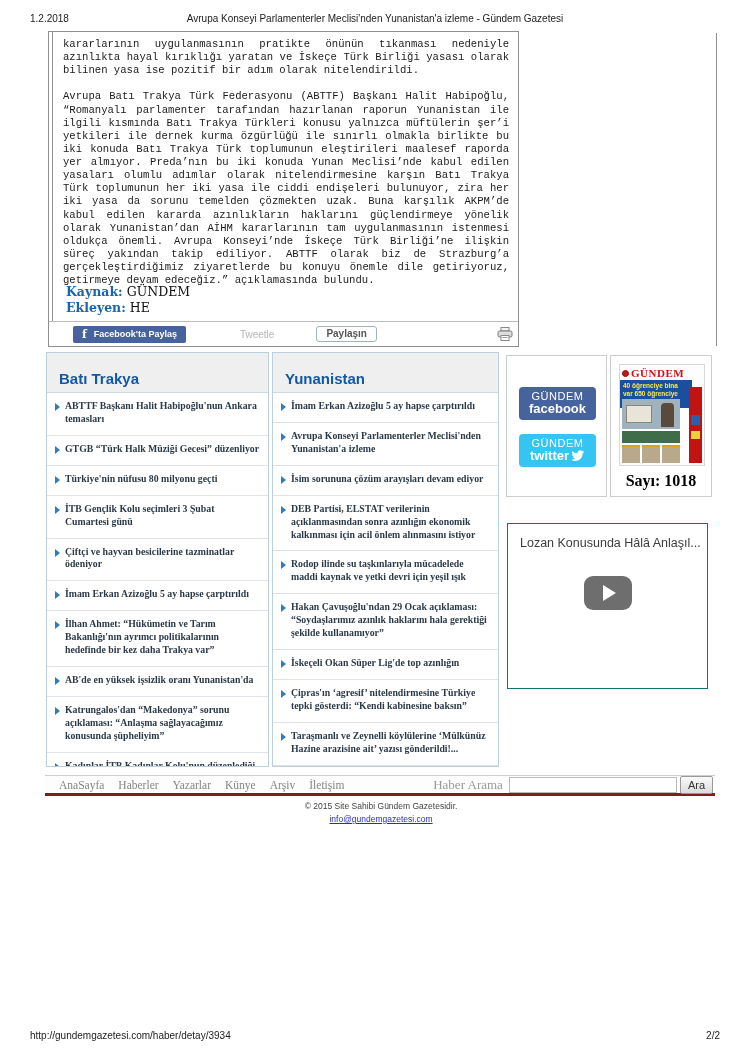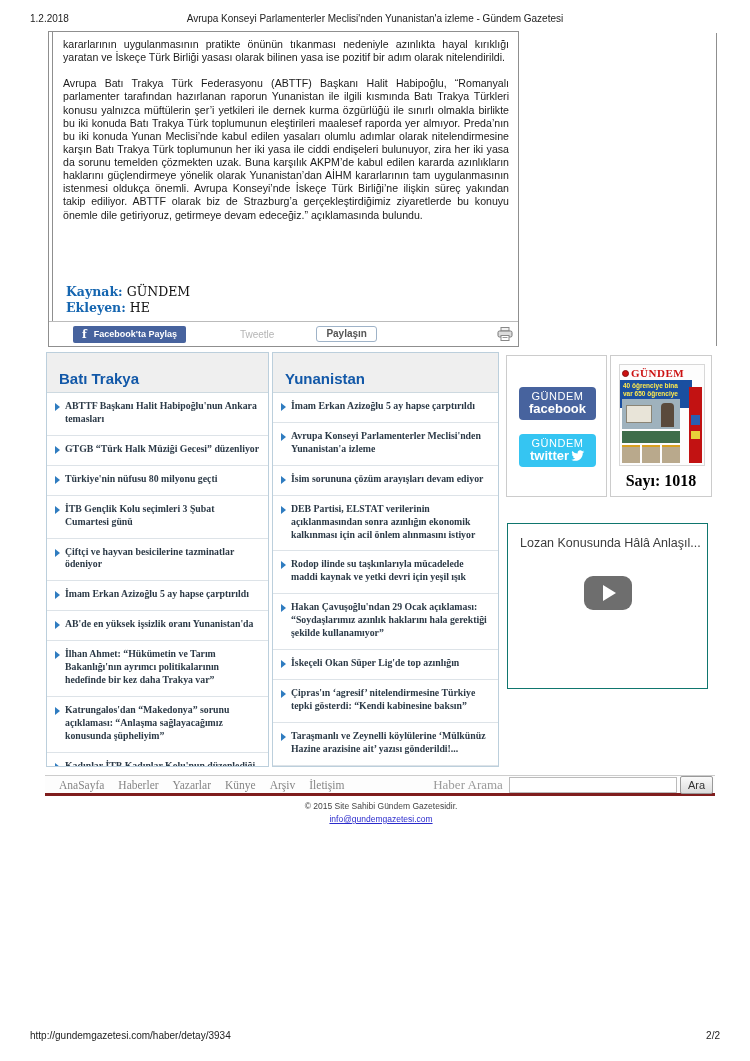--- a/index.html
+++ b/index.html
@@ -8,21 +8,21 @@
 
   
   .print-date { position:absolute; left:30px; top:13px; font-size:10px; color:#222; }
   .print-title { position:absolute; left:120px; right:120px; top:13px; text-align:center; font-size:10px; color:#222; }
   .print-url { position:absolute; left:30px; top:1030px; font-size:10px; color:#222; }
   .print-page { position:absolute; right:30px; top:1030px; font-size:10px; color:#222; }
 
   
   .article-box { position:absolute; left:48px; top:31px; width:471px; height:316px; border:1px solid #8f8f8f; background:#fff; }
   .article-box::before { content:""; position:absolute; left:3px; top:0; bottom:25px; width:1px; background:#8f8f8f; }
-  .article-content { position:absolute; left:14px; right:9px; top:6px; font-family:Liberation Sans, sans-serif; font-size:10.6px; line-height:1.24; text-align:justify; color:#1b1b1b; }
+  .article-content { position:absolute; left:14px; right:9px; top:6px; font-family:Liberation Mono, monospace; font-size:10.6px; line-height:1.24; text-align:justify; color:#1b1b1b; }
   .article-content p + p { margin-top:13px; }
   .article-meta { position:absolute; left:17px; bottom:30px; font-family:"DejaVu Serif", serif; font-size:12.5px; line-height:1.3; }
   .meta-label { color:#1666b0; font-weight:bold; }
   .meta-value { color:#111; }
 
   .share-bar { position:absolute; left:0; right:0; bottom:0; height:25px; border-top:1px solid #bbb; background:#fff; display:flex; align-items:center; }
   .fb-btn { margin-left:24px; background:#47639e; color:#fff; font-size:9px; font-weight:bold; height:17px; display:flex; align-items:center; padding:0 9px; border-radius:2px; cursor:pointer; }
   .fb-f { font-family:"DejaVu Serif", serif; font-weight:bold; font-size:11px; margin-right:7px; }
   .tweet-label { margin-left:54px; color:#b5b5b5; font-size:10px; }
   .gplus-btn { margin-left:42px; border:1px solid #9fb3c8; border-radius:3px; padding:1px 9px 2px; font-size:10px; color:#555; font-weight:bold; background:#fff; cursor:pointer; }
@@ -140,25 +140,25 @@
   <div class="news-item">
       <span class="marker"></span>
       <span class="item-text">Çiftçi ve hayvan besicilerine tazminatlar ödeniyor</span>
     </div>
   <div class="news-item">
       <span class="marker"></span>
       <span class="item-text">İmam Erkan Azizoğlu 5 ay hapse çarptırıldı</span>
     </div>
   <div class="news-item">
       <span class="marker"></span>
+      <span class="item-text">İlhan Ahmet: “Hükümetin ve Tarım Bakanlığı'nın ayrımcı politikalarının hedefinde bir kez daha Trakya var”</span>
+    </div>
+  <div class="news-item">
+      <span class="marker"></span>
       <span class="item-text">AB'de en yüksek işsizlik oranı Yunanistan'da</span>
-    </div>
-  <div class="news-item">
-      <span class="marker"></span>
-      <span class="item-text">İlhan Ahmet: “Hükümetin ve Tarım Bakanlığı'nın ayrımcı politikalarının hedefinde bir kez daha Trakya var”</span>
     </div>
   <div class="news-item">
       <span class="marker"></span>
       <span class="item-text">Katrungalos'dan “Makedonya” sorunu açıklaması: “Anlaşma sağlayacağımız konusunda şüpheliyim”</span>
     </div>
   <div class="news-item">
       <span class="marker"></span>
       <span class="item-text">Kadınlar İTB Kadınlar Kolu'nun düzenlediği kahvaltıda buluştu</span>
     </div>
 </div>

